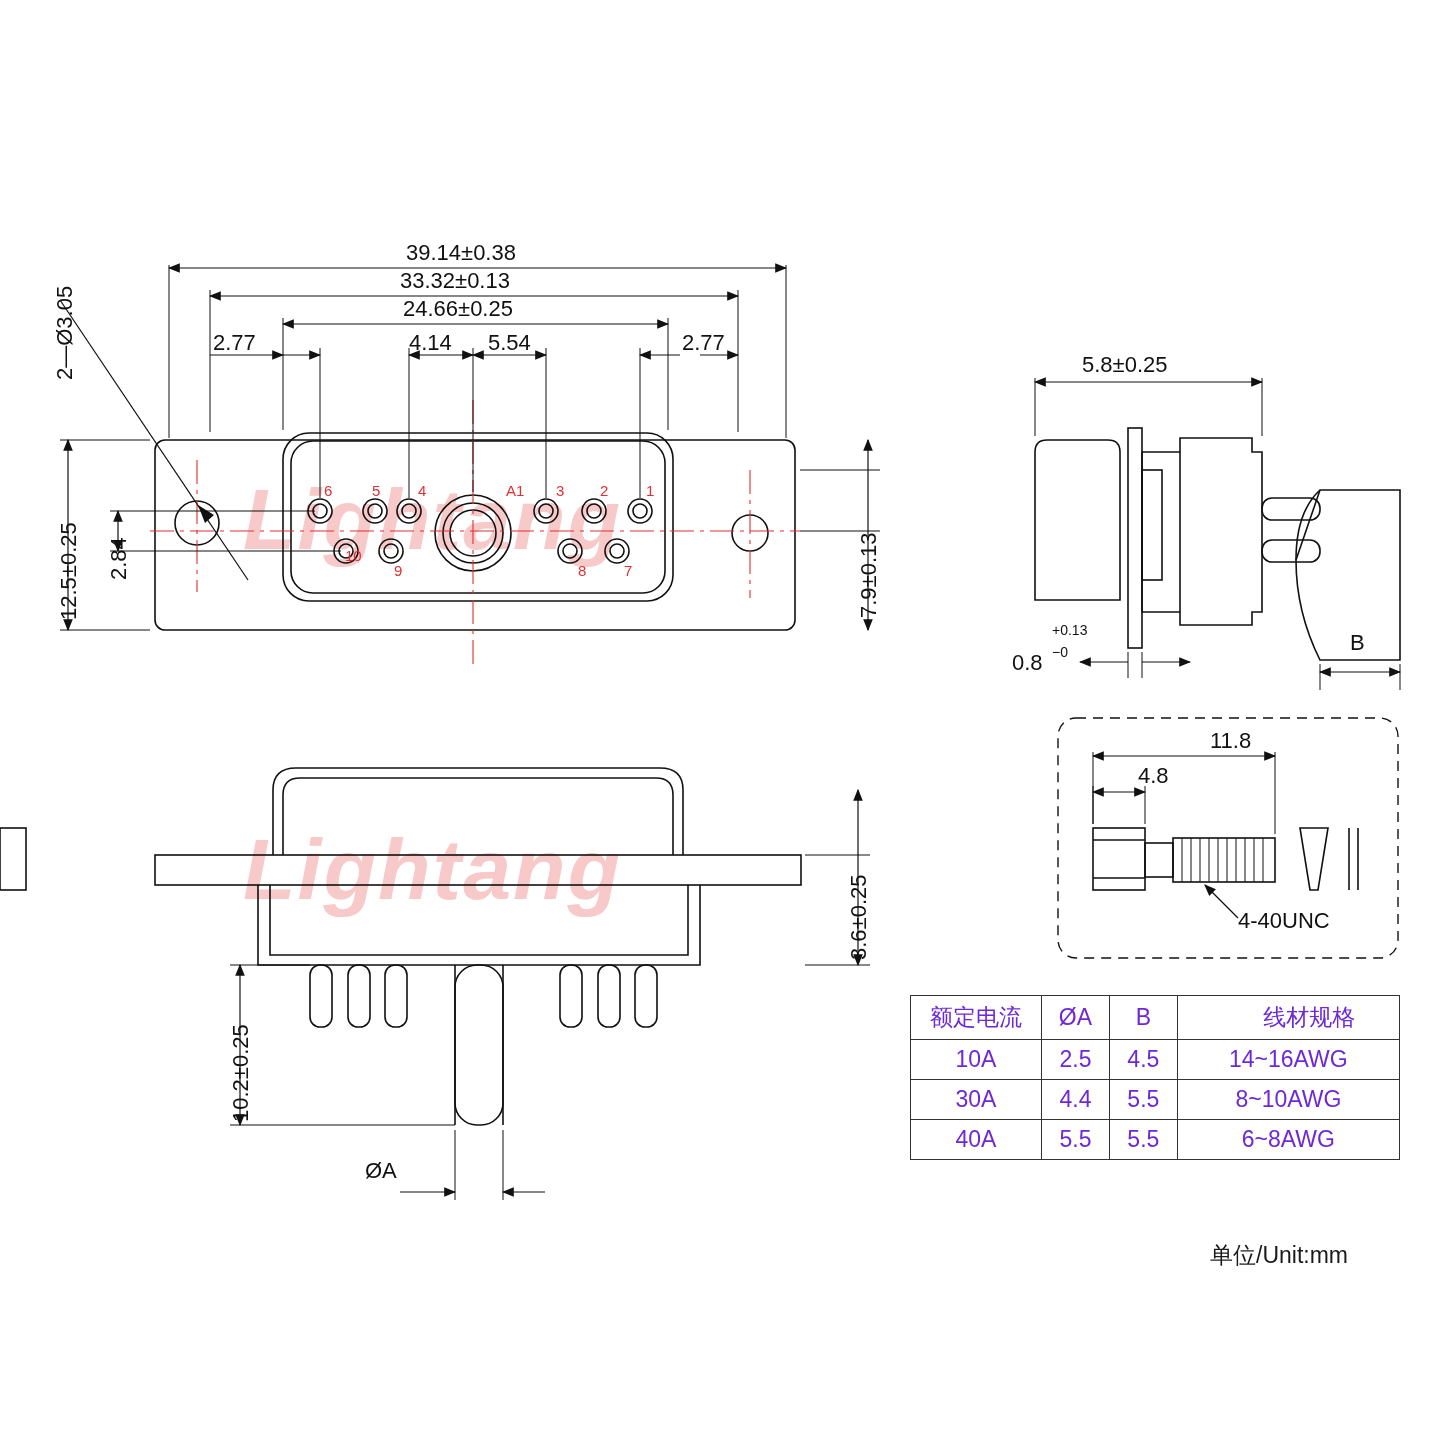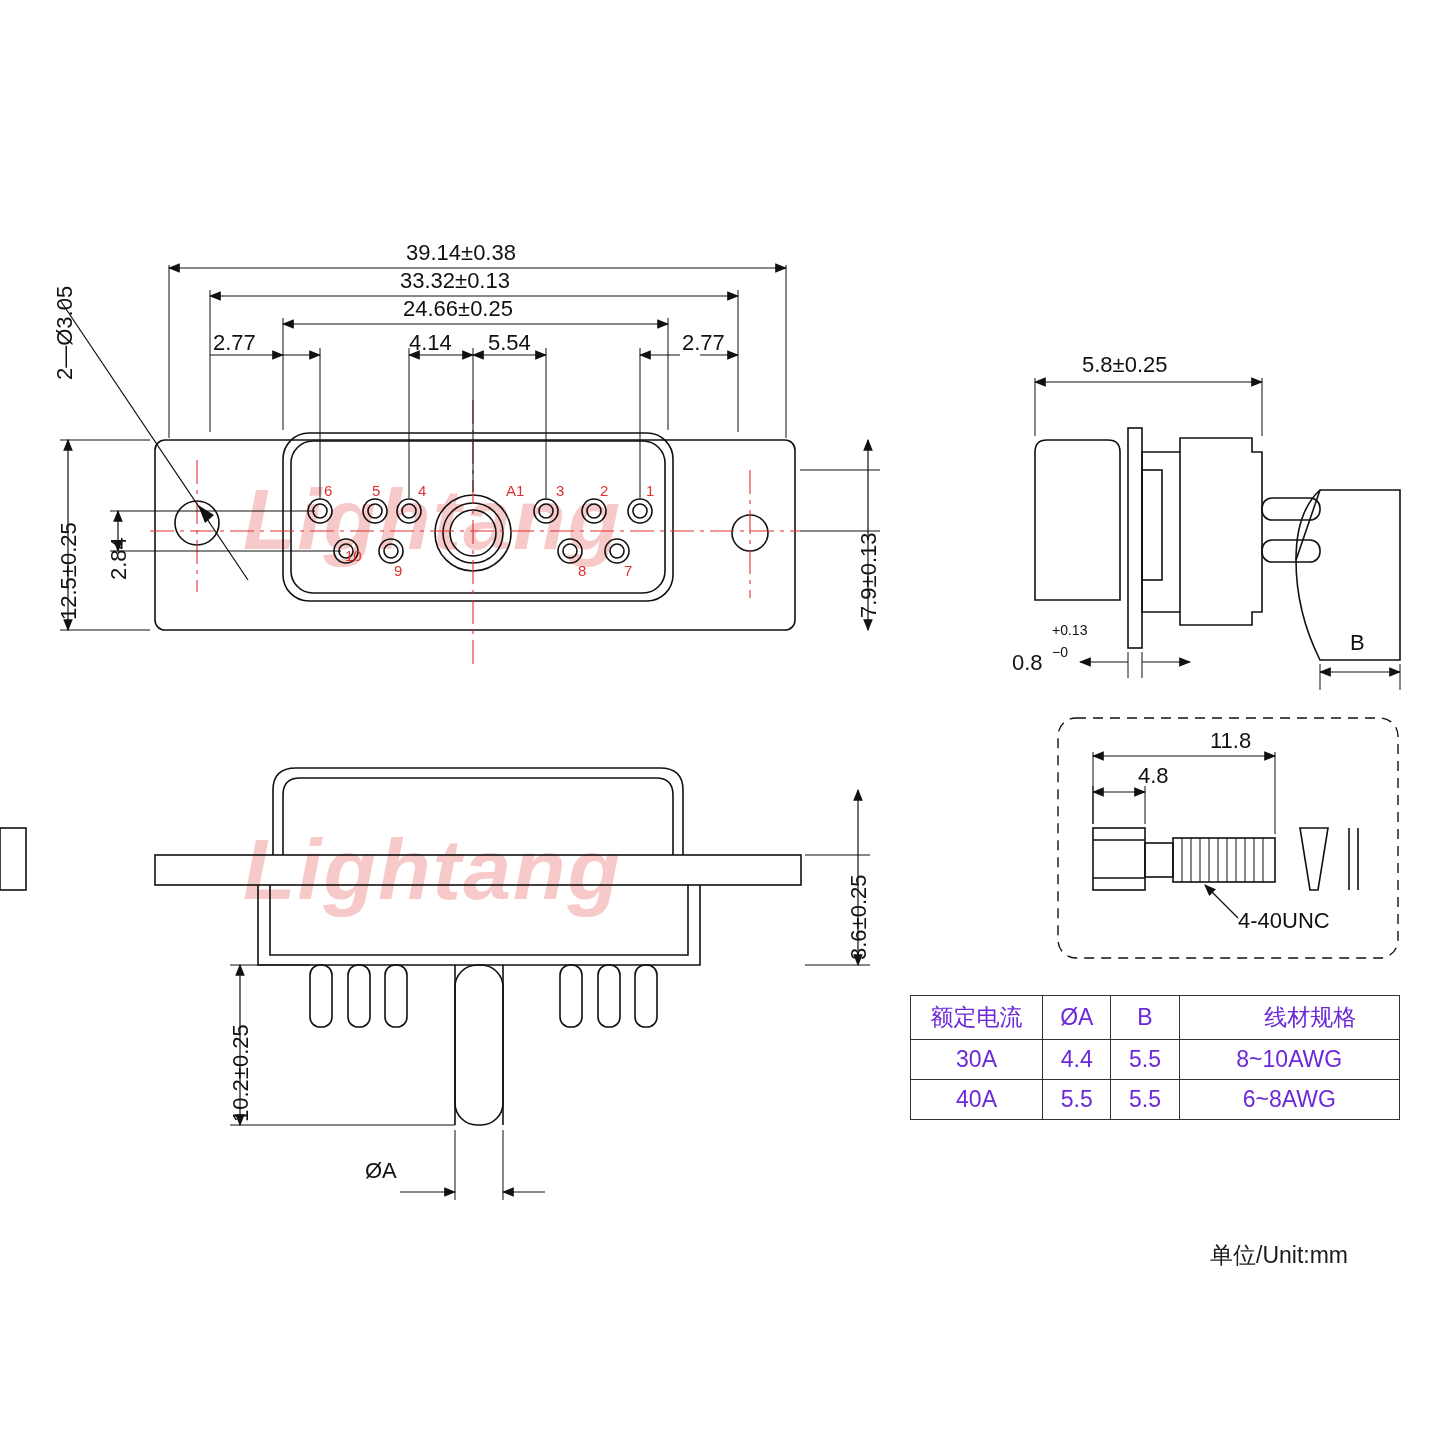--- a/index.html
+++ b/index.html
@@ -269,20 +269,26 @@
     <thead>
       <tr>
         <th style="width:150px;">额定电流</th>
         <th style="width:68px;">ØA</th>
         <th style="width:68px;">B</th>
         <th style="width:204px;padding-left:46px;">线材规格</th>
       </tr>
     </thead>
     <tbody>
       <tr>
+        <td>10A</td>
+        <td>2.5</td>
+        <td>4.5</td>
+        <td>14~16AWG</td>
+      </tr>
+      <tr>
         <td>30A</td>
         <td>4.4</td>
         <td>5.5</td>
         <td>8~10AWG</td>
       </tr>
       <tr>
         <td>40A</td>
         <td>5.5</td>
         <td>5.5</td>
         <td>6~8AWG</td>

